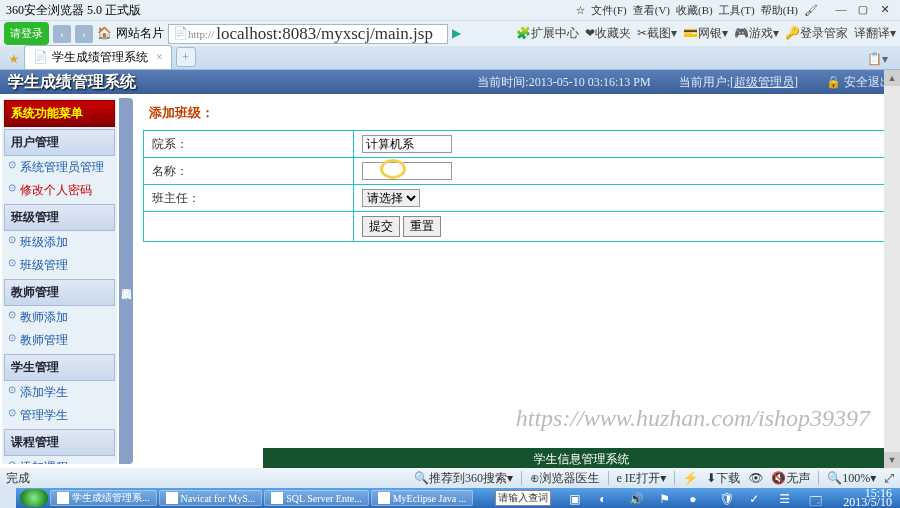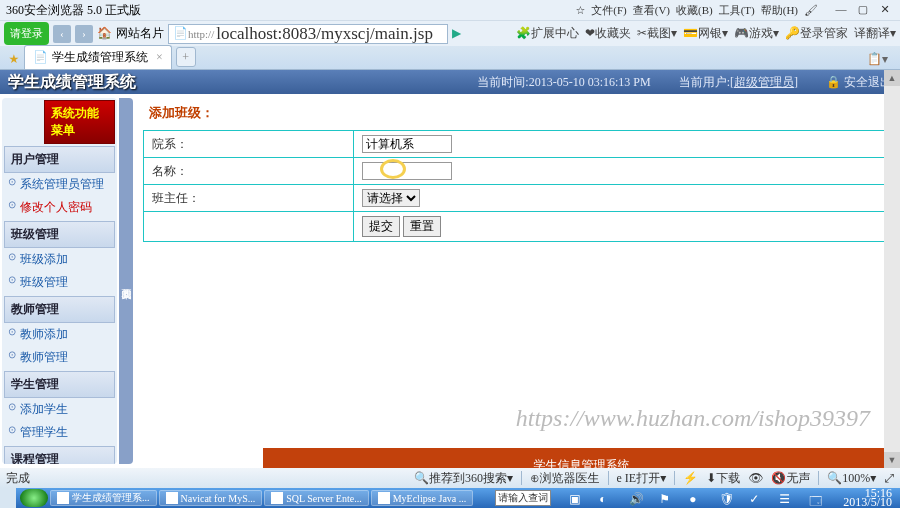--- a/index.html
+++ b/index.html
@@ -29,40 +29,40 @@
 
 
 .viewport { position: absolute; top: 70px; left: 0; right: 0; bottom: 40px; background: #fff; overflow: hidden; }
 .app-header { height: 24px; background: linear-gradient(#5a7fb8,#3a5f98); color: #fff; display: flex; align-items: center; padding: 0 8px; justify-content: space-between; }
 .app-title { font-size: 16px; font-weight: bold; text-shadow: 1px 1px 2px #000; font-family: "KaiTi", serif; }
 .app-header-right { display: flex; gap: 28px; font-size: 11px; color: #e0e8f8; }
 .app-header-right a { color: #e0e8f8; text-decoration: underline; }
 
 .app-body { display: flex; height: calc(100% - 24px); }
 .sidebar { width: 115px; background: #e8f0f8; border-radius: 4px; margin: 4px 2px; padding: 2px; overflow: hidden; }
-.menu-head { background: linear-gradient(#c00,#800); color: #ff0; font-weight: bold; padding: 4px 6px; font-size: 12px; border: 1px solid #700; margin-left: 40px; }
+.menu-head { background: linear-gradient(#c00,#800); color: #ff0; font-weight: bold; padding: 4px 6px; font-size: 12px; border: 1px solid #700; }
 .menu-group { background: linear-gradient(#e0e8f4,#c8d8ec); padding: 4px 6px; font-weight: bold; color: #223; border: 1px solid #a8bcd8; margin-top: 2px; font-size: 12px; }
 .menu-item { padding: 3px 6px 3px 16px; color: #1a5aa8; font-size: 12px; position: relative; }
 .menu-item::before { content: '⊙'; position: absolute; left: 4px; color: #5a7fb8; font-size: 10px; }
 .menu-item.active { color: #c00; }
 
 .sidetab { width: 14px; background: #88a0c8; margin: 4px 0; display: flex; flex-direction: column; justify-content: center; align-items: center; color: #fff; font-size: 10px; writing-mode: vertical-rl; padding: 8px 0; border-radius: 0 4px 4px 0; }
 
 .main { flex: 1; padding: 6px 10px; position: relative; }
 .page-heading { color: #c04000; font-size: 13px; font-weight: bold; padding: 4px 6px; }
 .form-table { width: 100%; border-collapse: collapse; margin-top: 4px; }
 .form-table td { border: 1px solid #1ec5c5; padding: 4px 8px; height: 20px; }
 .form-table td.label { width: 210px; color: #333; }
 .form-table input[type=text] { border: 1px solid #999; width: 90px; height: 18px; padding: 0 3px; }
 .form-table select { border: 1px solid #999; height: 18px; }
 .inp-focus { outline: 3px solid #f5d050; outline-offset: -1px; border-radius: 50%; position: absolute; width: 22px; height: 16px; pointer-events: none; }
 .form-btn { border: 1px solid #888; background: #eee; padding: 1px 6px; font-size: 12px; }
 
 .watermark { position: absolute; bottom: 36px; right: 30px; font-size: 24px; color: #bbb; font-style: italic; font-family: serif; }
-.footer-blue { position: absolute; bottom: 0; left: 130px; right: 0; height: 20px; background: #c2410c; color: #fff; text-align: center; font-size: 12px; padding-top: 9px; }
+.footer-blue { position: absolute; bottom: 0; left: 130px; right: 0; height: 20px; background: #14532d; color: #fff; text-align: center; font-size: 12px; padding-top: 3px; }
 
 .scroll-track { position: absolute; right: 0; top: 0; bottom: 0; width: 16px; background: #e8e8e8; }
 .scroll-arrow { width: 16px; height: 16px; background: #d0d0d0; display: flex; align-items: center; justify-content: center; font-size: 9px; color: #666; }
 .scroll-arrow.bot { position: absolute; bottom: 0; }
 
 
 .statusbar { position: absolute; bottom: 20px; left: 0; right: 0; height: 20px; background: linear-gradient(#f0f5fa,#d8e6f2); display: flex; align-items: center; padding: 8px 6px; font-size: 11px; color: #333; gap: 8px; }
 .status-right { margin-left: auto; display: flex; gap: 8px; align-items: center; }
 .status-sep { border-left: 1px solid #a0b8d0; height: 14px; }
 

